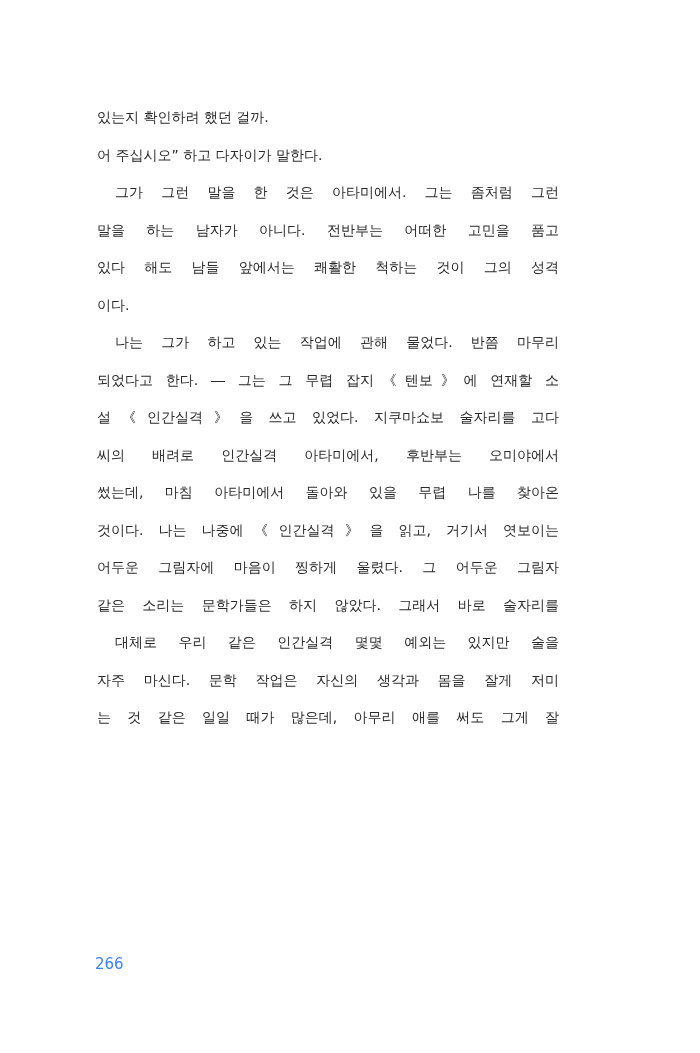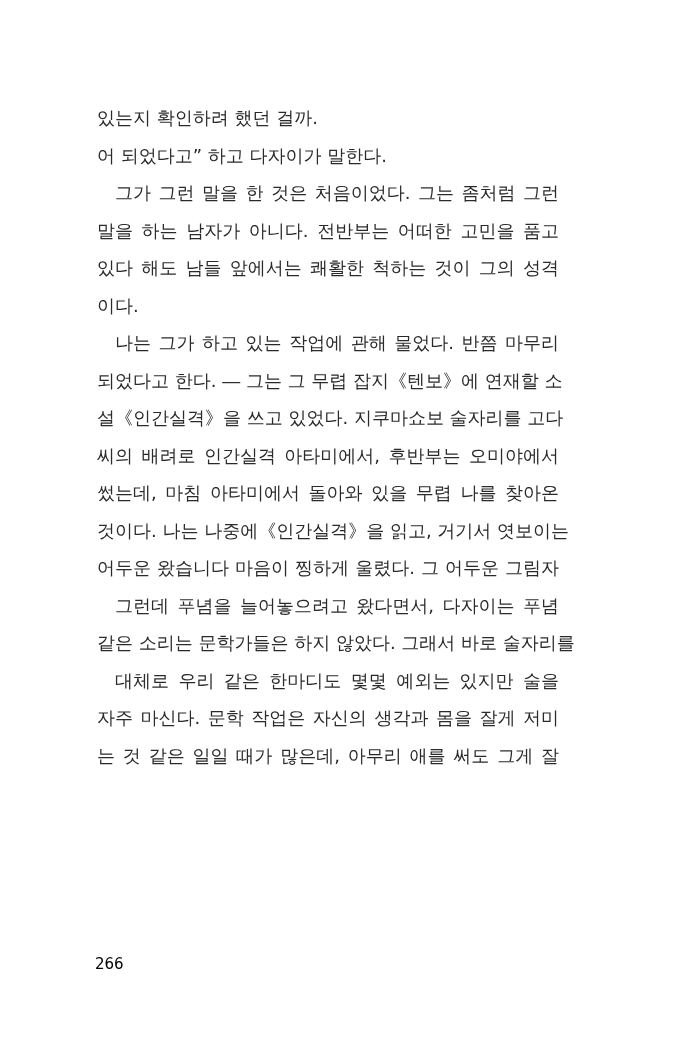--- a/index.html
+++ b/index.html
@@ -17,58 +17,57 @@
     }
     .page-body {
       position: absolute;
       left: 97px;
       top: 99px;
       width: 462px;
     }
     .line {
       height: 37.5px;
       line-height: 37.5px;
-      font-size: 18px;
+      font-size: 14px;
       white-space: nowrap;
       text-align: justify;
       text-align-last: justify;
       letter-spacing: 0px;
     }
     .line.last {
       text-align-last: left;
     }
     .line.indent {
       padding-left: 18px;
     }
     .page-number {
       position: absolute;
       left: 95px;
       top: 955px;
       font-size: 15px;
       font-family: "DejaVu Sans", "Liberation Sans", sans-serif;
-      color: #000000;
+      color: #3b82f6;
     }
   </style>
 </head>
 <body>
 
 <div class="page-body">
   <div class="line last">있는지 확인하려 했던 걸까.</div>
-  <div class="line last">어 되었다고” 하고 다자이가 말한다.</div>
-  <div class="line indent">그가 그런 말을 한 것은 처음이었다. 그는 좀처럼 그런</div>
+  <div class="line last">어 주십시오” 하고 다자이가 말한다.</div>
+  <div class="line indent">그가 그런 말을 한 것은 아타미에서. 그는 좀처럼 그런</div>
   <div class="line">말을 하는 남자가 아니다. 전반부는 어떠한 고민을 품고</div>
   <div class="line">있다 해도 남들 앞에서는 쾌활한 척하는 것이 그의 성격</div>
   <div class="line last">이다.</div>
   <div class="line indent">나는 그가 하고 있는 작업에 관해 물었다. 반쯤 마무리</div>
   <div class="line">되었다고 한다. ― 그는 그 무렵 잡지《텐보》에 연재할 소</div>
   <div class="line">설《인간실격》을 쓰고 있었다. 지쿠마쇼보 술자리를 고다</div>
   <div class="line">씨의 배려로 인간실격 아타미에서, 후반부는 오미야에서</div>
   <div class="line">썼는데, 마침 아타미에서 돌아와 있을 무렵 나를 찾아온</div>
   <div class="line">것이다. 나는 나중에《인간실격》을 읽고, 거기서 엿보이는</div>
-  <div class="line">어두운 왔습니다 마음이 찡하게 울렸다. 그 어두운 그림자</div>
-  <div class="line indent">그런데 푸념을 늘어놓으려고 왔다면서, 다자이는 푸념</div>
+  <div class="line">어두운 그림자에 마음이 찡하게 울렸다. 그 어두운 그림자</div>
   <div class="line">같은 소리는 문학가들은 하지 않았다. 그래서 바로 술자리를</div>
-  <div class="line indent">대체로 우리 같은 한마디도 몇몇 예외는 있지만 술을</div>
+  <div class="line indent">대체로 우리 같은 인간실격 몇몇 예외는 있지만 술을</div>
   <div class="line">자주 마신다. 문학 작업은 자신의 생각과 몸을 잘게 저미</div>
   <div class="line">는 것 같은 일일 때가 많은데, 아무리 애를 써도 그게 잘</div>
 </div>
 
 <div class="page-number">266</div>
 
 </body></html>

